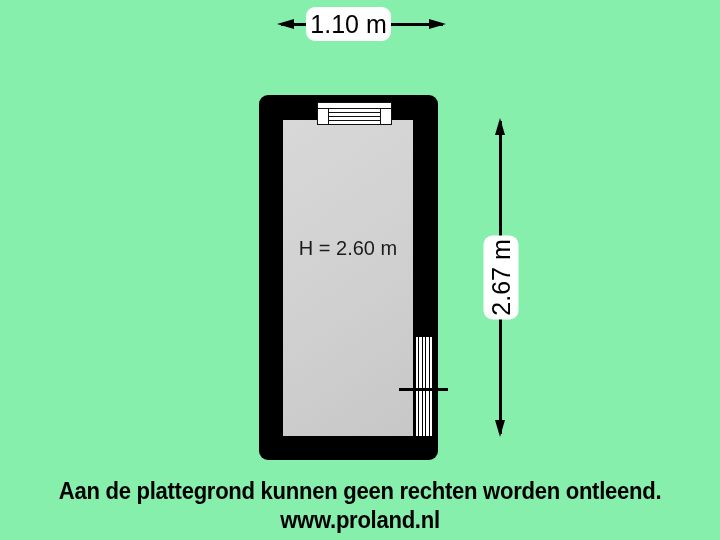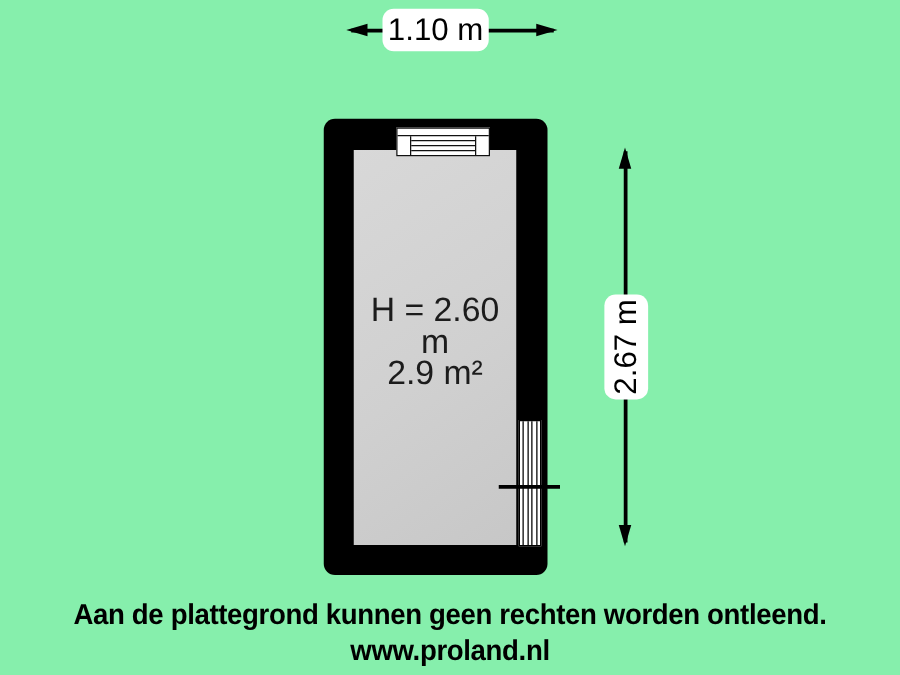--- a/index.html
+++ b/index.html
@@ -15,21 +15,21 @@
   }
   .room{
     position:absolute;left:283px;top:120px;width:130px;height:316px;
     background:linear-gradient(145deg,#d8d8d8 0%,#d0d0d0 55%,#c7c7c7 100%);
   }
   .room-label{
     position:absolute;left:0;top:116px;width:100%;
     text-align:center;color:#1c1c1c;
   }
   .room-name{font-size:26px;line-height:31px;}
-  .room-h,.room-area{font-size:27px;line-height:25px;}
+  .room-h,.room-area{font-size:20px;line-height:25px;}
   
   .window{
     position:absolute;left:317px;top:102px;width:75px;height:23px;
     background:#fff;border:1.5px solid #111;box-sizing:border-box;
     display:flex;flex-direction:column;
   }
   .win-top{height:5px;border-bottom:1px solid #111;}
   .win-main{flex:1;display:flex;}
   .win-cap{width:10px;}
   .win-cap.left{border-right:1px solid #111;}
@@ -83,21 +83,20 @@
     <div class="arrow arrow-left"></div>
     <div class="arrow arrow-right"></div>
     <div class="dim-label-top">1.10 m</div>
   </div>
 
   <div class="plan"></div>
 
   <div class="room">
     <div class="room-label">
       <div class="room-h">H = 2.60 m</div>
-      <div class="room-area">2.9 m²</div>
     </div>
   </div>
 
   <div class="window">
     <div class="win-top"></div>
     <div class="win-main">
       <div class="win-cap left"></div>
       <div class="win-mid">
         <div class="win-hline"></div>
         <div class="win-hline"></div>

